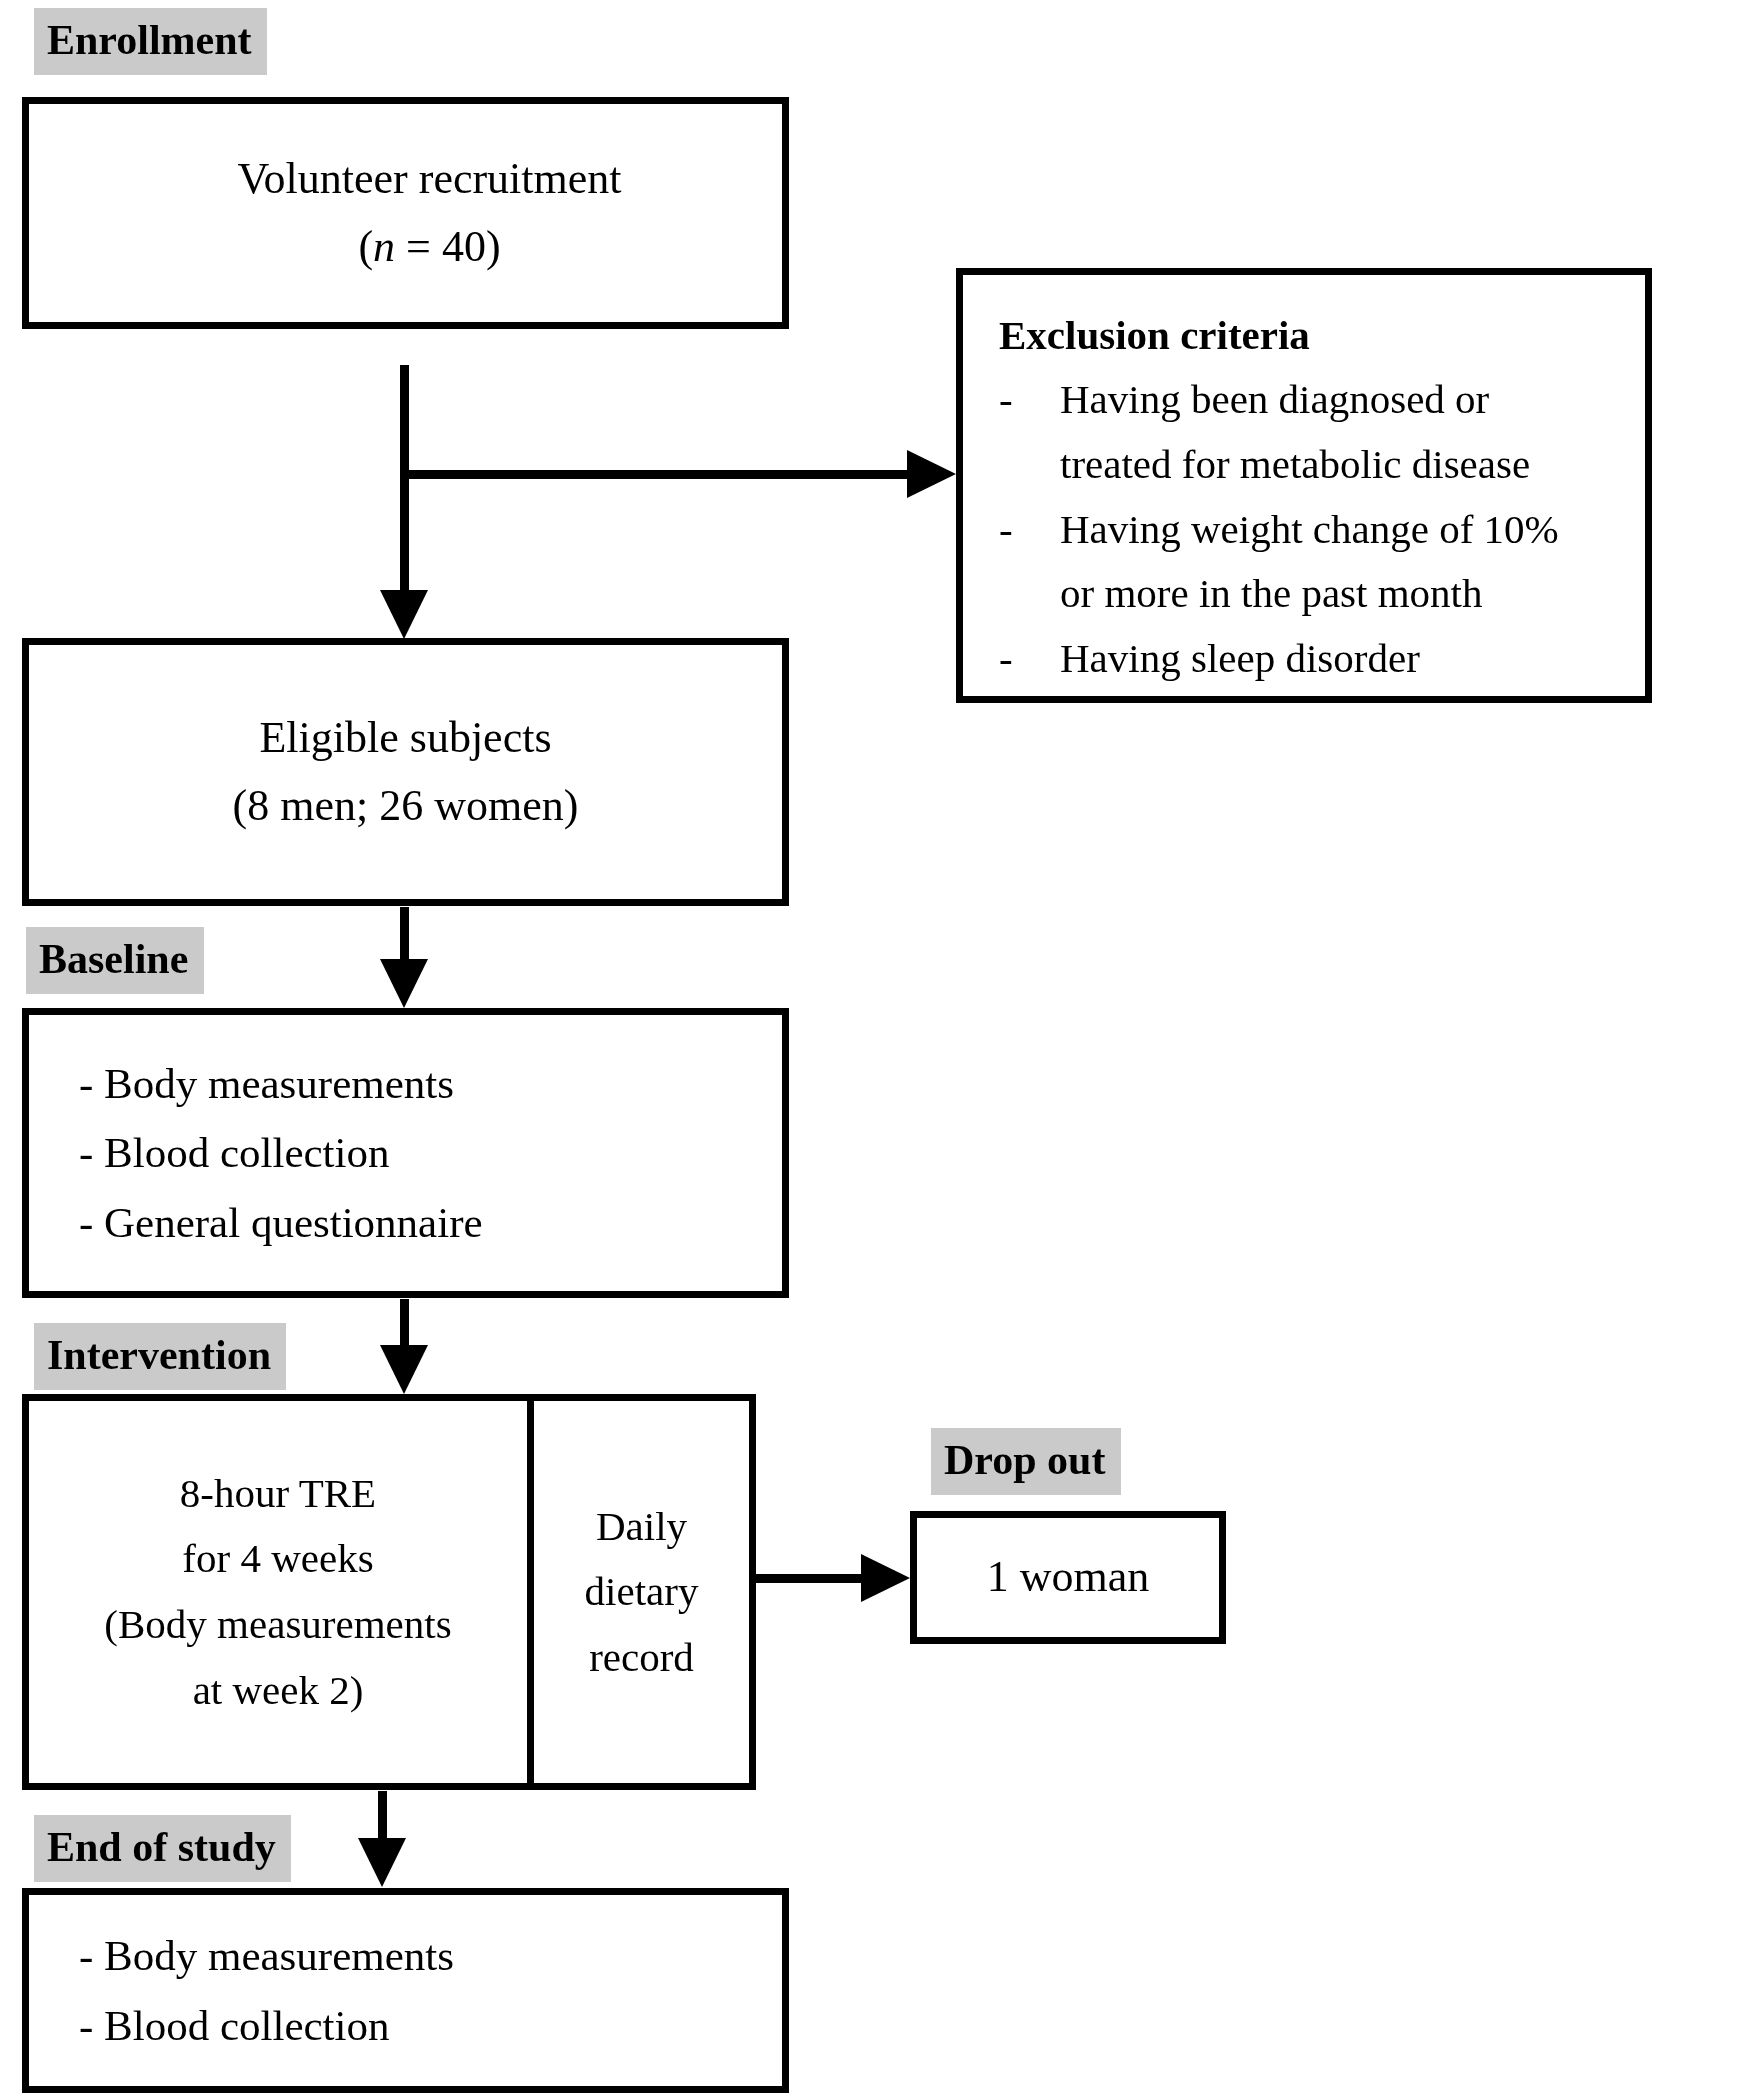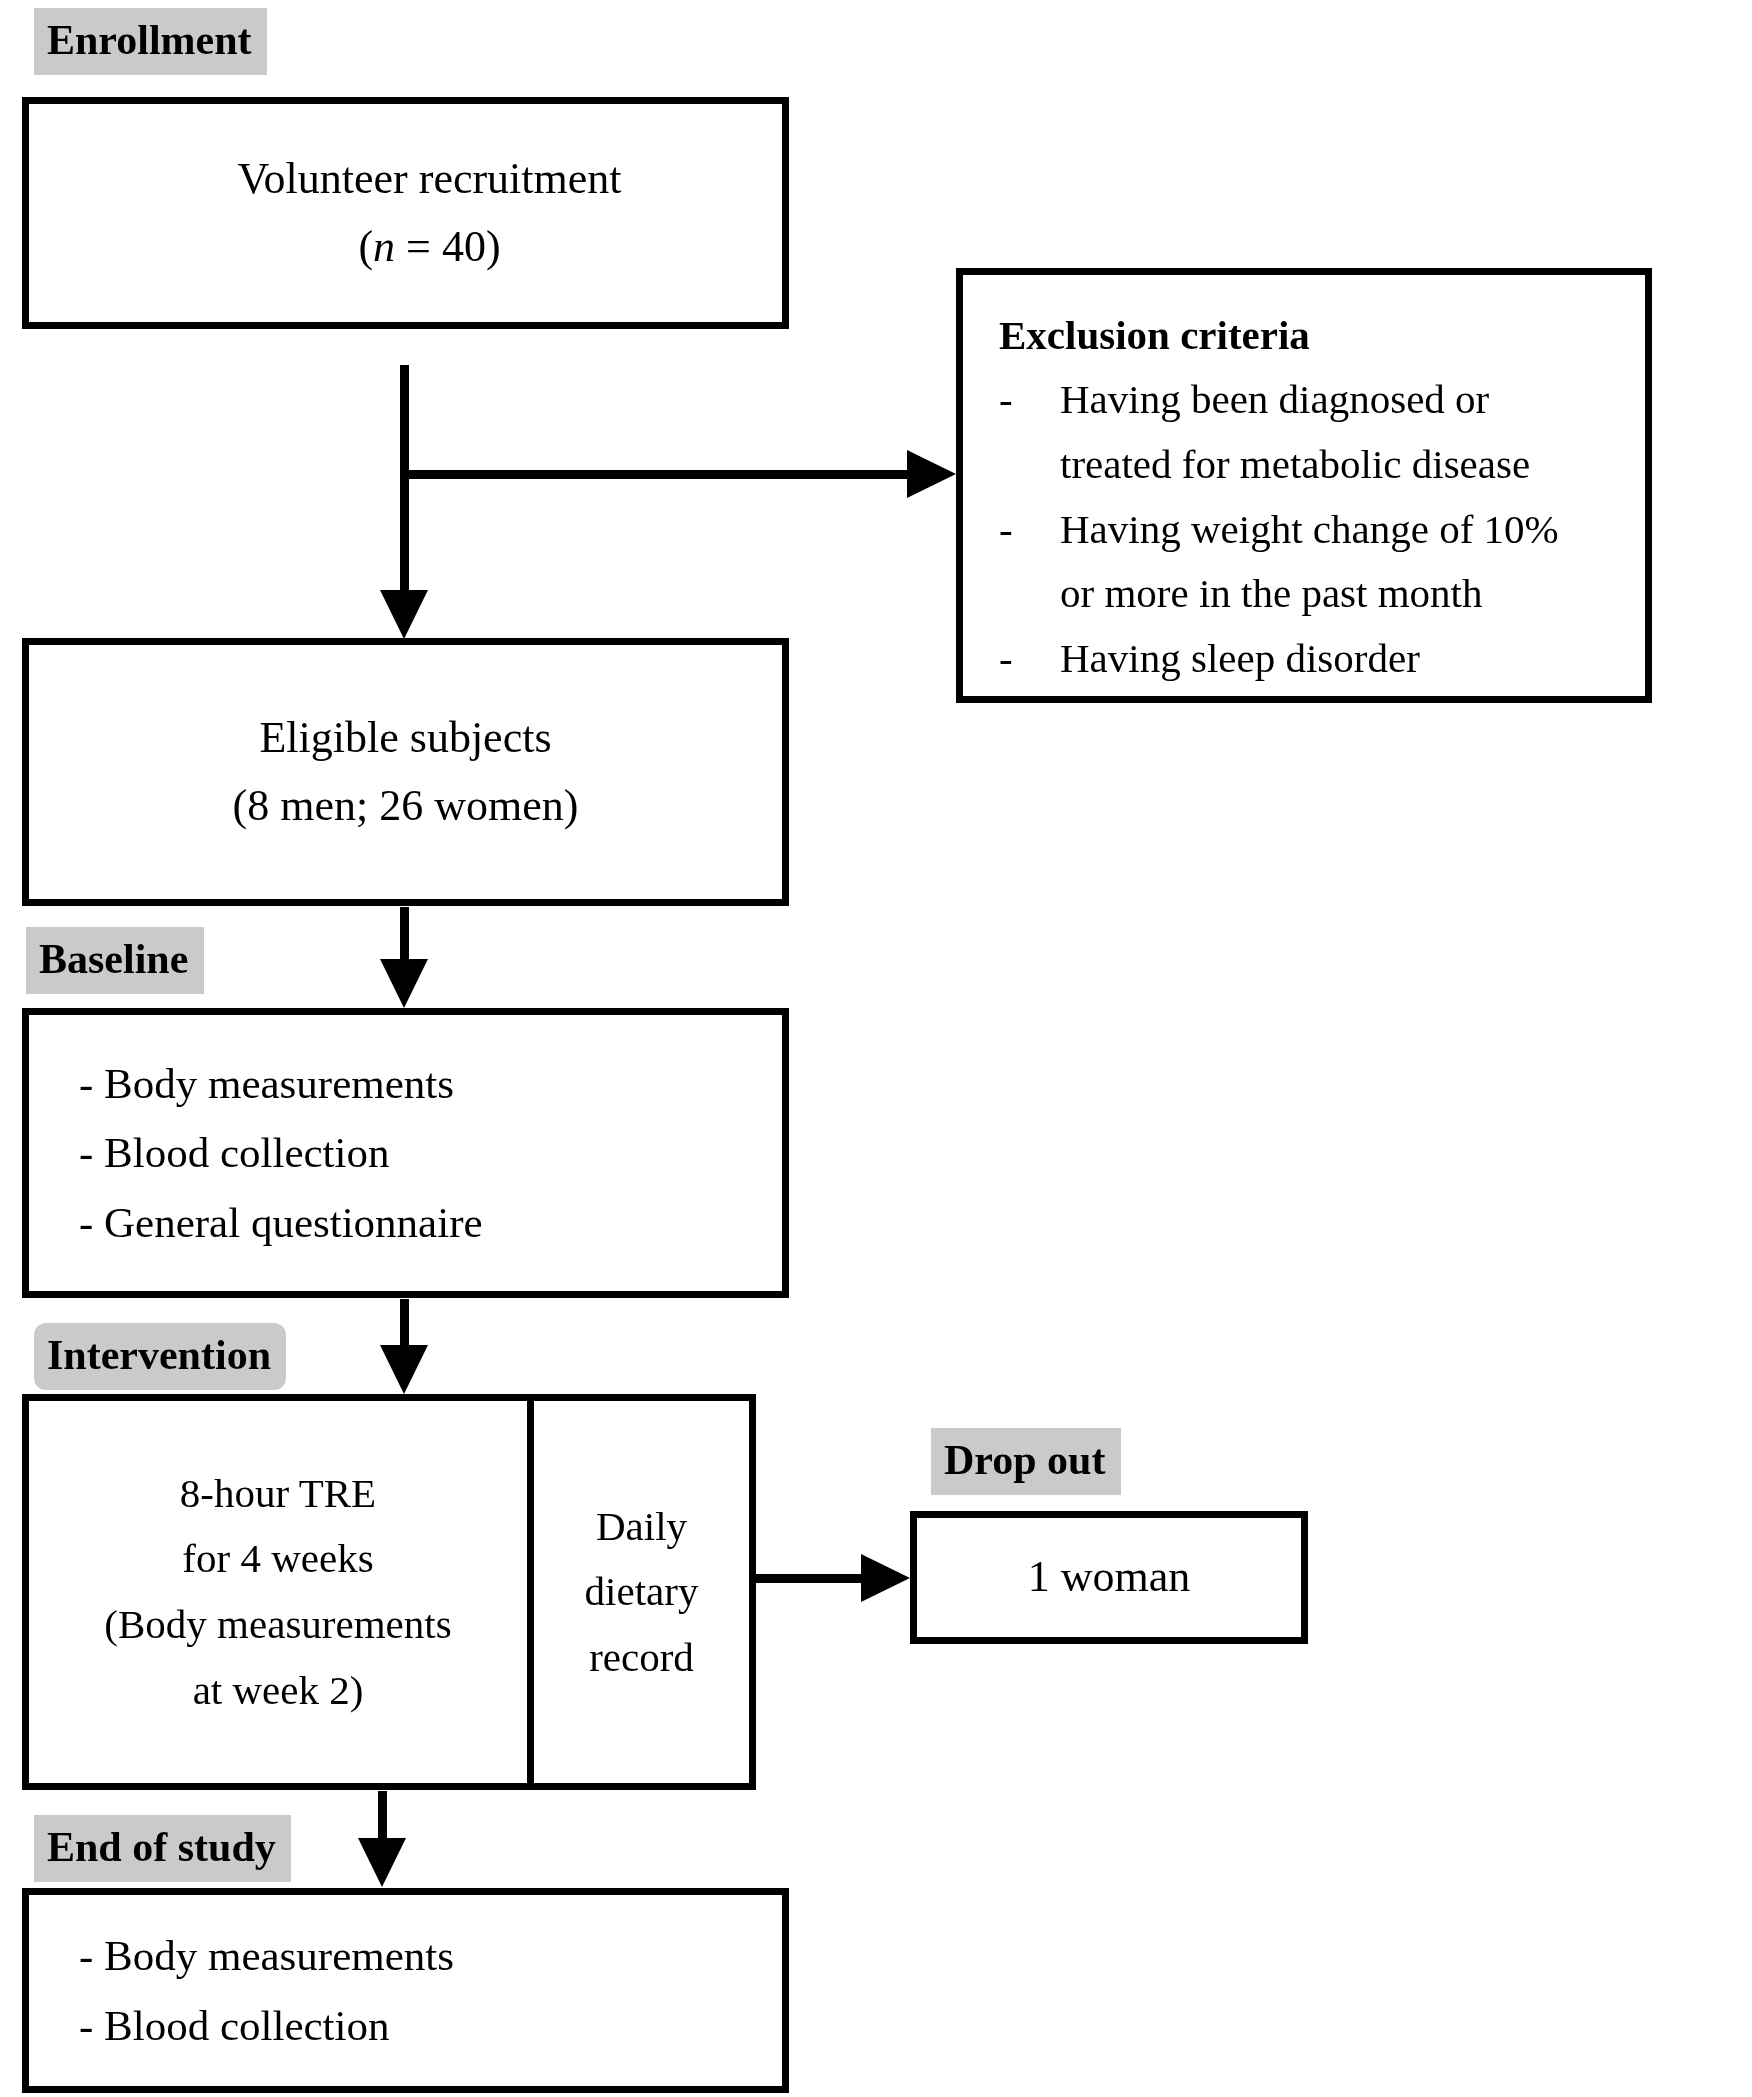--- a/index.html
+++ b/index.html
@@ -97,21 +97,21 @@
   }
   .ital { font-style: italic; }
 </style>
 </head>
 <body>
 
 <div id="canvas">
 
   <div class="phase-label" style="left:34px; top:7.7px;">Enrollment</div>
   <div class="phase-label" style="left:26px; top:927px;">Baseline</div>
-  <div class="phase-label" style="left:34px; top:1323px;border-radius:12px;">Intervention</div>
+  <div class="phase-label" style="left:34px; top:1323px;">Intervention</div>
   <div class="phase-label" style="left:931px; top:1428px;">Drop out</div>
   <div class="phase-label" style="left:34px; top:1815px;">End of study</div>
 
   <div class="fbox" style="left:22px; top:97px; width:767px; height:232px;padding-left:48px;">
     <div class="center-col">
       <div class="big-line">Volunteer recruitment</div>
       <div class="big-line"><span>(</span><span class="ital">n</span><span> = 40)</span></div>
     </div>
   </div>
 
@@ -167,21 +167,21 @@
     </div>
     <div class="cell-right">
       <div class="center-col">
         <div class="mid-line">Daily</div>
         <div class="mid-line">dietary</div>
         <div class="mid-line">record</div>
       </div>
     </div>
   </div>
 
-  <div class="fbox" style="left:910px; top:1511px; width:398px; height:133px;">
+  <div class="fbox" style="left:910px; top:1511px; width:316px; height:133px;">
     <div class="center-col">
       <div class="big-line">1 woman</div>
     </div>
   </div>
 
   <div class="fbox" style="left:22px; top:1888px; width:767px; height:205px;">
     <div class="left-col" style="padding-left:50px;">
       <div class="list-line">- Body measurements</div>
       <div class="list-line">- Blood collection</div>
     </div>

